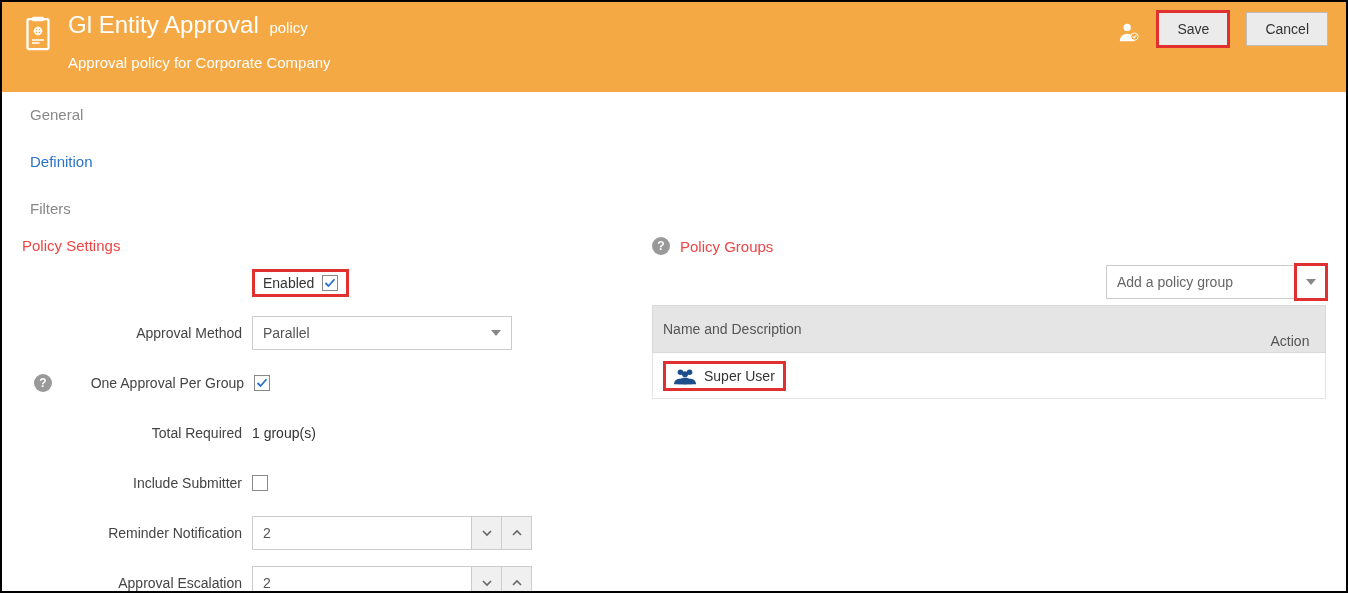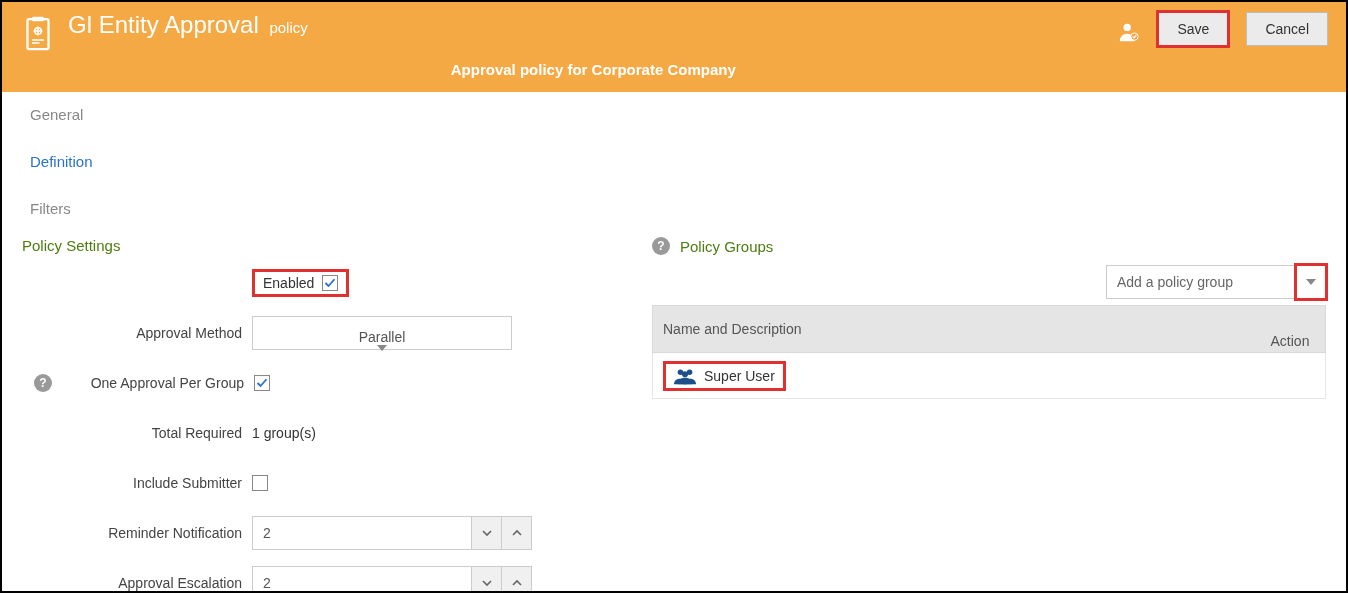--- a/index.html
+++ b/index.html
@@ -40,23 +40,22 @@
       font-weight: 300;
       line-height: 1.1;
     }
     .header-suffix {
       font-size: 15px;
       font-weight: 300;
       margin-left: 4px;
     }
     .header-subtitle {
       font-size: 15px;
-      font-weight: 700;
-      margin-top: 23px;
-      text-align: center;
+      font-weight: 400;
+      margin-top: 16px;
     }
     .header-actions {
       display: flex;
       align-items: center;
       gap: 18px;
     }
     .header-person-icon {
       width: 22px;
       height: 22px;
       fill: #fff;
@@ -91,21 +90,21 @@
       gap: 30px;
     }
     .col-left {
       width: 600px;
     }
     .col-right {
       flex: 1;
     }
     .section-title {
       font-size: 15px;
-      color: #4d7c0f;
+      color: #ef4444;
       margin-bottom: 12px;
     }
     .form-row {
       display: flex;
       align-items: center;
       margin-bottom: 16px;
       min-height: 34px;
     }
     .label-cell {
       width: 230px;
@@ -134,25 +133,24 @@
       cursor: pointer;
     }
     .checkbox svg { width: 12px; height: 12px; }
     .select {
       width: 260px;
       height: 34px;
       border: 1px solid #ccc;
       display: flex;
       align-items: center;
       justify-content: space-between;
-      padding: 12px 10px;
+      padding: 0 10px;
       background: #fff;
       color: #555;
       cursor: pointer;
-      flex-direction: column;
     }
     .help-icon {
       width: 18px;
       height: 18px;
       border-radius: 50%;
       background: #999;
       color: #fff;
       display: inline-flex;
       align-items: center;
       justify-content: center;

